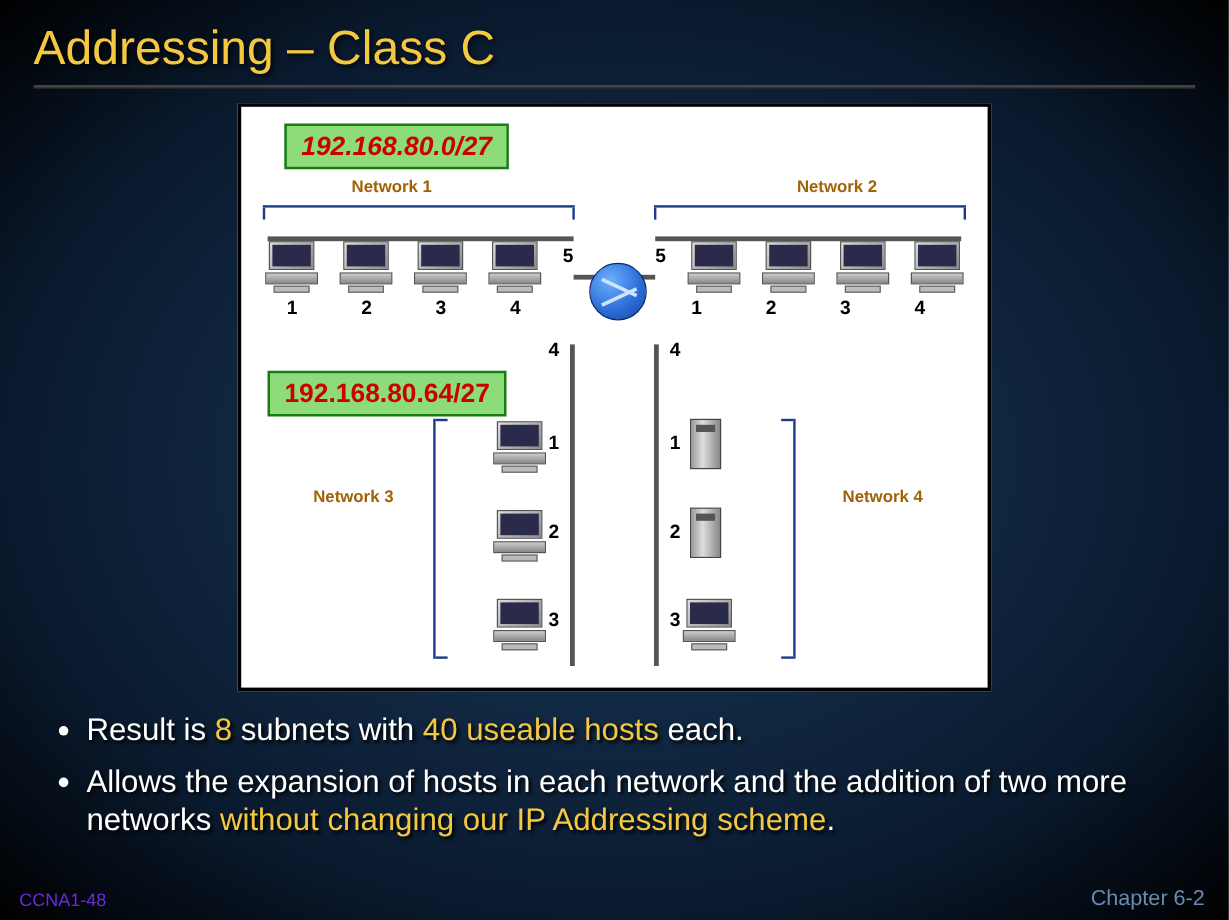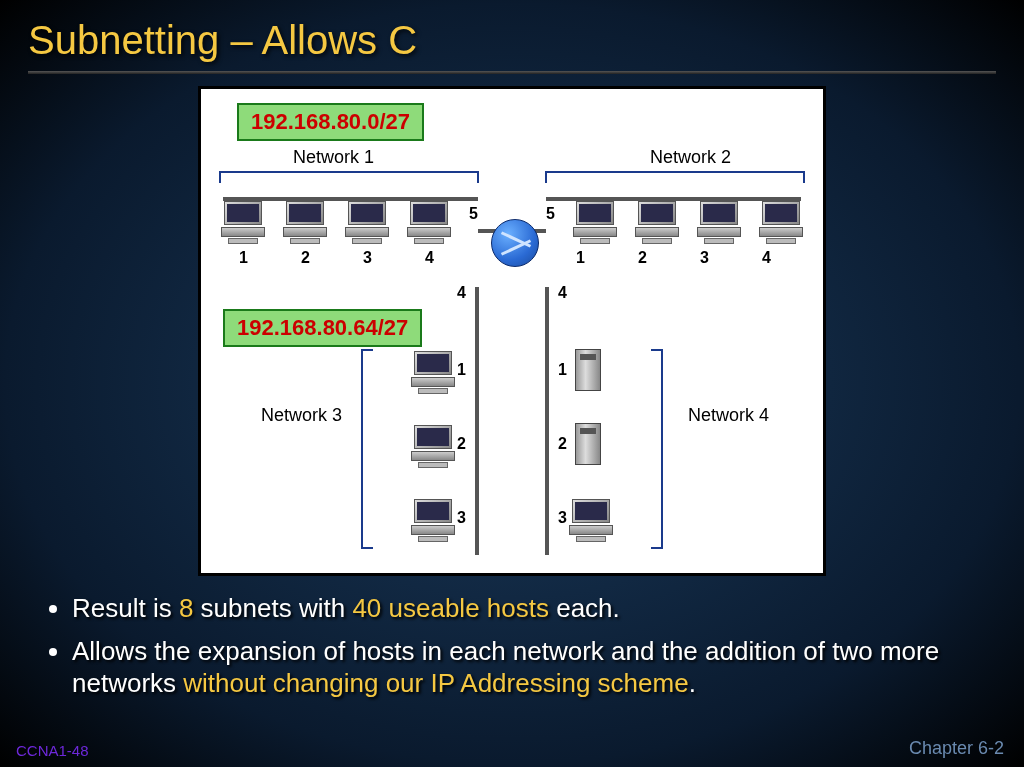--- a/index.html
+++ b/index.html
@@ -38,29 +38,29 @@
     position: absolute;
     background: #8edb7a;
     border: 2px solid #1a7a1a;
     color: #c00;
     font-weight: bold;
     font-size: 22px;
     padding: 4px 12px;
     text-align: center;
     white-space: nowrap;
   }
-  .sl1 { top: 14px; left: 36px; }
+  .sl1 { top: 14px; left: 36px; font-style: italic; }
   .sl2 { top: 14px; right: 36px; }
   .sl3 { top: 220px; left: 22px; }
   .sl4 { top: 232px; right: 22px; }
   .net-title {
     position: absolute;
-    font-weight: normal;
-    font-size: 18px;
-    color: #000000;
+    font-weight: bold;
+    font-size: 14px;
+    color: #a16207;
   }
   .nt1 { top: 58px; left: 92px; }
   .nt2 { top: 58px; right: 92px; }
   .nt3 { top: 316px; left: 60px; }
   .nt4 { top: 316px; right: 54px; }
   .brace-h {
     position: absolute;
     border-top: 2px solid #1a3a8c;
     height: 12px;
   }
@@ -197,21 +197,21 @@
     position: absolute;
     bottom: 8px;
     right: 20px;
     color: #6a8ab0;
     font-size: 18px;
   }
 </style>
 </head>
 <body>
 
-<div class="title">Subnetting – Allows C</div>
+<div class="title">Addressing – Class C</div>
 <div class="title-underline"></div>
 
 <div class="diagram-wrap">
   <div class="diagram">
 
     <div class="subnet-label sl1">192.168.80.0/27</div>
     <div class="subnet-label sl3">192.168.80.64/27</div>
 
     <div class="net-title nt1">Network 1</div>
     <div class="net-title nt2">Network 2</div>

